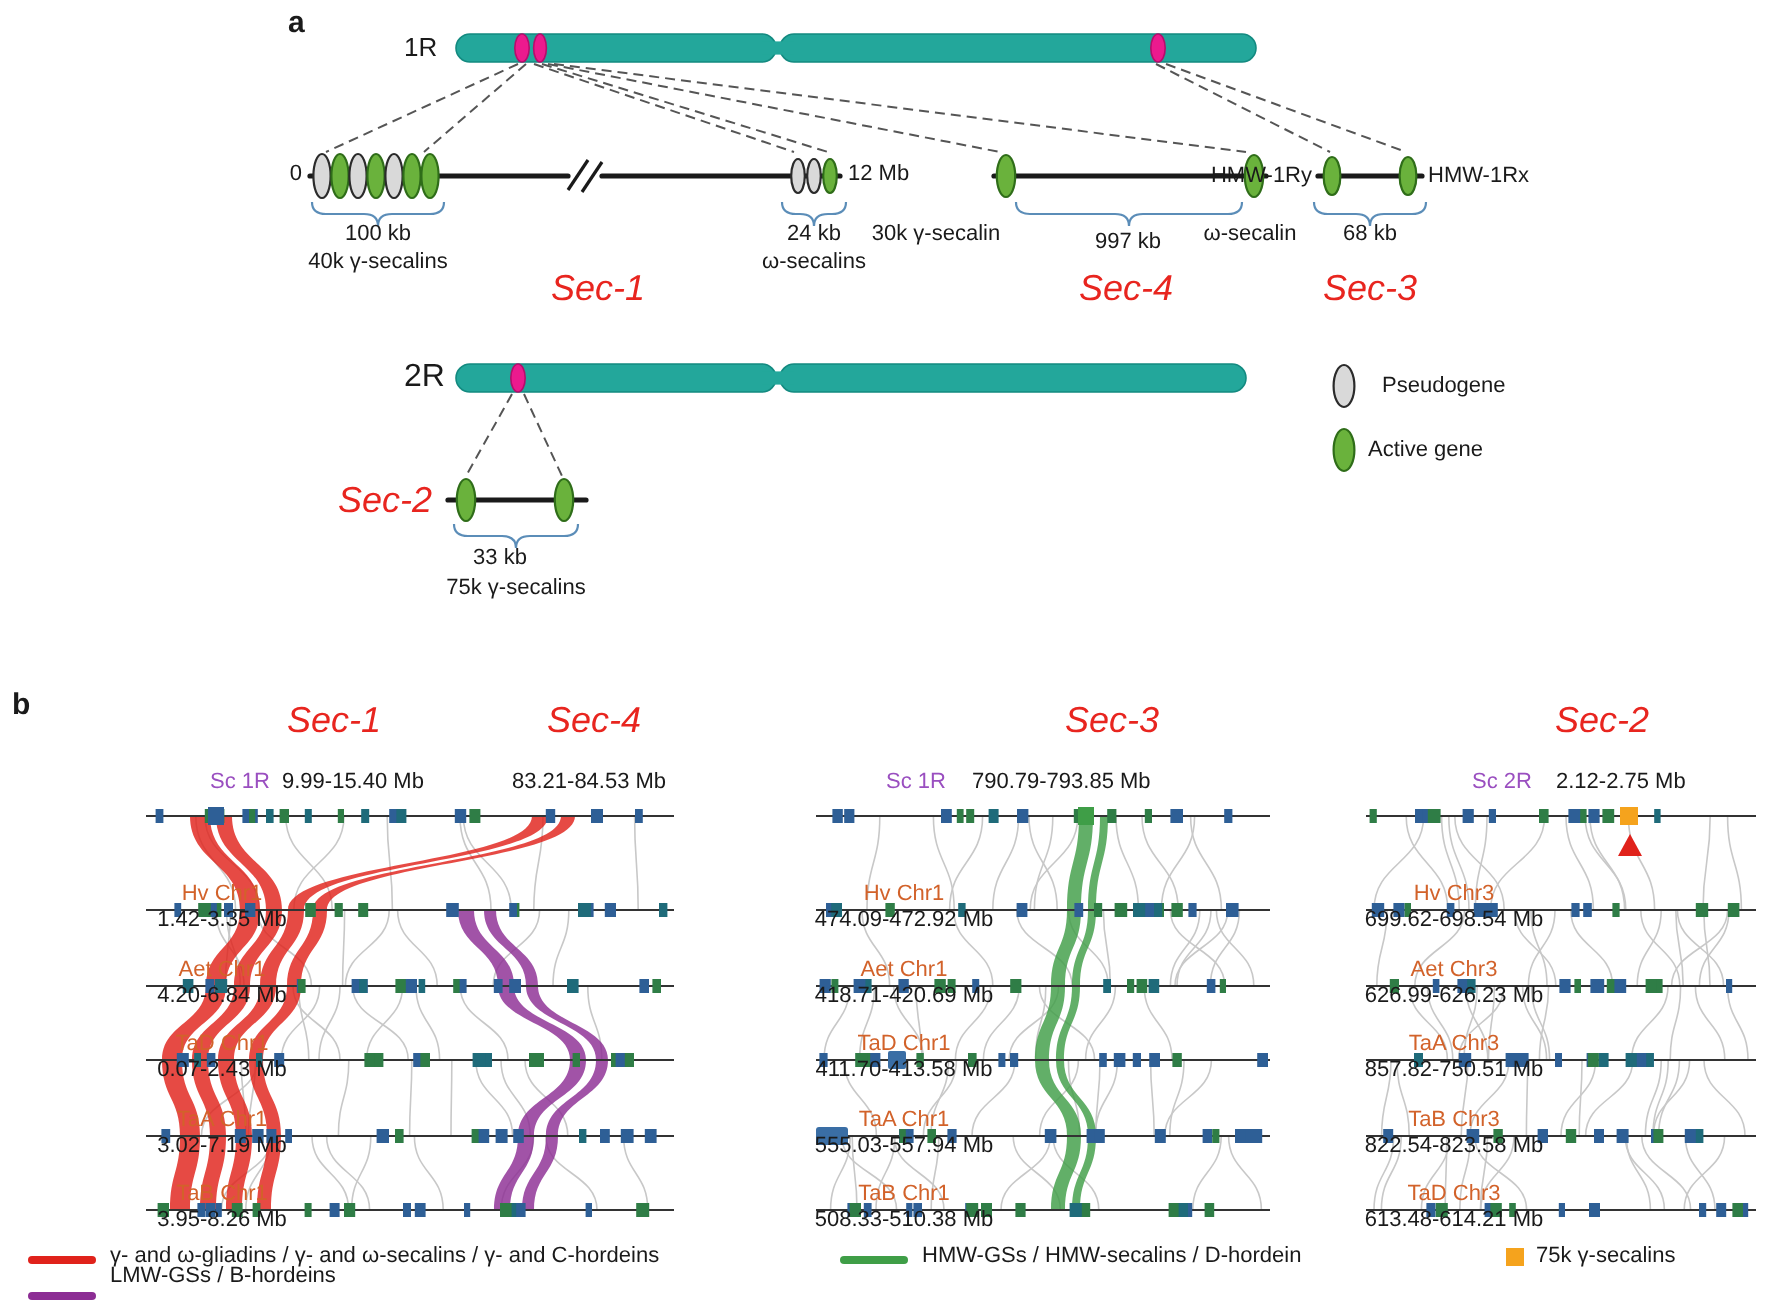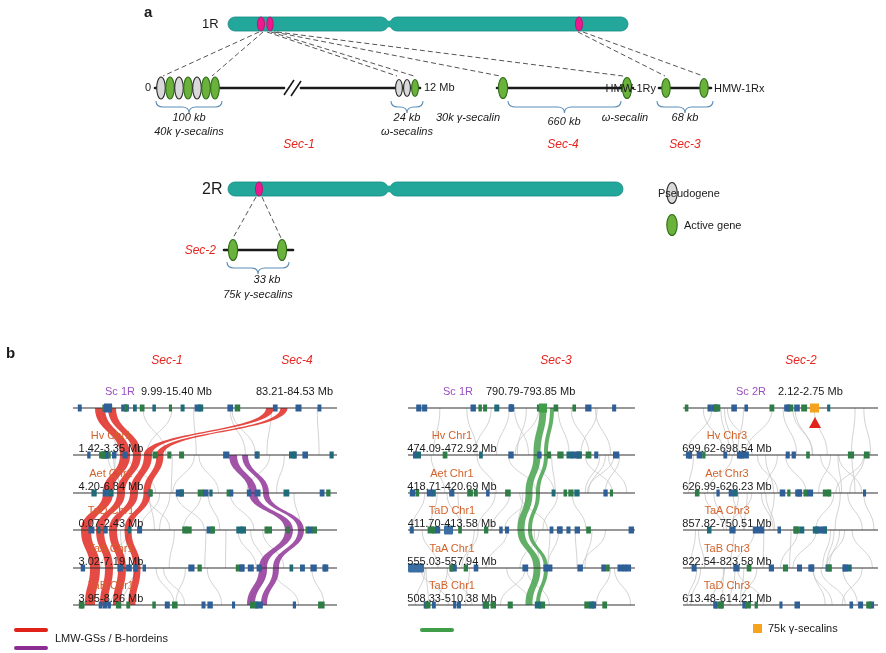--- a/index.html
+++ b/index.html
@@ -1,26 +1,26 @@
 <!DOCTYPE html>
 <html><head>
 <meta charset="utf-8">
 <style>
   html,body{margin:0;padding:0;background:#fff;}
   .fig{position:relative;width:886px;height:653px;background:#fff;overflow:hidden;
        font-family:"Liberation Sans","DejaVu Sans",sans-serif;color:#1a1a1a;}
   .fig-svg{position:absolute;left:0;top:0;}
   .t{position:absolute;font-size:11px;line-height:13px;white-space:nowrap;}
-  .c{text-align:center;font-style:italic;}
+  .c{text-align:center;}
   .r{text-align:right;}
-  .sec{color:#e8251f;font-style:italic;font-size:12px;}
+  .sec{color:#e8251f;font-style:italic;font-size:18px;}
   .panel-label{font-weight:bold;font-size:15px;line-height:16px;}
   .purple{color:#9a4fc0;}
   .trk{position:absolute;text-align:center;font-size:11px;line-height:12.5px;white-space:nowrap;}
-  .trk .nm{color:#d2622a;}
+  .trk .nm{color:#d2622a;margin-top:12px;}
   .trk .rg{color:#1a1a1a;}
   .sw{position:absolute;height:4px;border-radius:2px;}
   .sq{position:absolute;width:9px;height:9px;}
   .pg{fill:#d9d9d9;stroke:#2b2b2b;stroke-width:1.1;}
   .ag{fill:#6ab23c;stroke:#2f6d19;stroke-width:1.1;}
   .band{fill:#ec1a8e;stroke:#b50d6c;stroke-width:0.8;}
   .chr{fill:#23a79b;stroke:#138a80;stroke-width:0.8;}
 </style>
 </head>
 <body>
@@ -620,34 +620,34 @@
 
   <div class="t r" style="left:139px;top:81px;width:12px">0</div>
   <div class="t" style="left:424px;top:81px">12 Mb</div>
   <div class="t c" style="left:159px;top:111px;width:60px">100 kb</div>
   <div class="t c" style="left:139px;top:125px;width:100px">40k γ-secalins</div>
   <div class="t c" style="left:377px;top:111px;width:60px">24 kb</div>
   <div class="t c" style="left:357px;top:125px;width:100px">ω-secalins</div>
   <div class="t c sec" style="left:269px;top:138px;width:60px">Sec-1</div>
 
   <div class="t c" style="left:420px;top:111px;width:96px">30k γ-secalin</div>
-  <div class="t c" style="left:534px;top:115px;width:60px">660 kb</div>
+  <div class="t c" style="left:534px;top:115px;width:60px">997 kb</div>
   <div class="t c" style="left:580px;top:111px;width:90px">ω-secalin</div>
   <div class="t c sec" style="left:533px;top:138px;width:60px">Sec-4</div>
 
   <div class="t r" style="left:598px;top:82px;width:58px">HMW-1Ry</div>
   <div class="t" style="left:714px;top:82px">HMW-1Rx</div>
   <div class="t c" style="left:655px;top:111px;width:60px">68 kb</div>
   <div class="t c sec" style="left:655px;top:138px;width:60px">Sec-3</div>
 
   <div class="t r sec" style="left:160px;top:244px;width:56px">Sec-2</div>
-  <div class="t c" style="left:237px;top:273px;width:60px">33 kb</div>
+  <div class="t c" style="left:220px;top:273px;width:60px">33 kb</div>
   <div class="t c" style="left:208px;top:288px;width:100px">75k γ-secalins</div>
 
-  <div class="t" style="left:658px;top:187px">Pseudogene</div>
+  <div class="t" style="left:691px;top:187px">Pseudogene</div>
   <div class="t" style="left:684px;top:219px">Active gene</div>
 
   <div class="t panel-label" style="left:6px;top:345px">b</div>
 
   <div class="t c sec" style="left:137px;top:354px;width:60px">Sec-1</div>
   <div class="t c sec" style="left:267px;top:354px;width:60px">Sec-4</div>
   <div class="t c sec" style="left:526px;top:354px;width:60px">Sec-3</div>
   <div class="t c sec" style="left:771px;top:354px;width:60px">Sec-2</div>
 
   <div class="t purple" style="left:105px;top:385px">Sc 1R</div>
@@ -715,19 +715,21 @@
   <div class="trk" style="left:682px;top:542px;width:90px">
     <div class="nm">TaB Chr3</div>
     <div class="rg">822.54-823.58 Mb</div>
   </div>
   <div class="trk" style="left:682px;top:579px;width:90px">
     <div class="nm">TaD Chr3</div>
     <div class="rg">613.48-614.21 Mb</div>
   </div>
 
   <div class="sw" style="left:14px;top:628px;width:34px;background:#e0221b"></div>
+  <div class="t" style="left:55px;top:622px">γ- and ω-gliadins / γ- and ω-secalins / γ- and C-hordeins</div>
   <div class="sw" style="left:14px;top:646px;width:34px;background:#8c2d94"></div>
   <div class="t" style="left:55px;top:632px">LMW-GSs / B-hordeins</div>
   <div class="sw" style="left:420px;top:628px;width:34px;background:#3f9e47"></div>
+  <div class="t" style="left:461px;top:622px">HMW-GSs / HMW-secalins / D-hordein</div>
   <div class="sq" style="left:753px;top:624px;background:#f5a31d"></div>
   <div class="t" style="left:768px;top:622px">75k γ-secalins</div>
 
 </div>
 
 </body></html>

